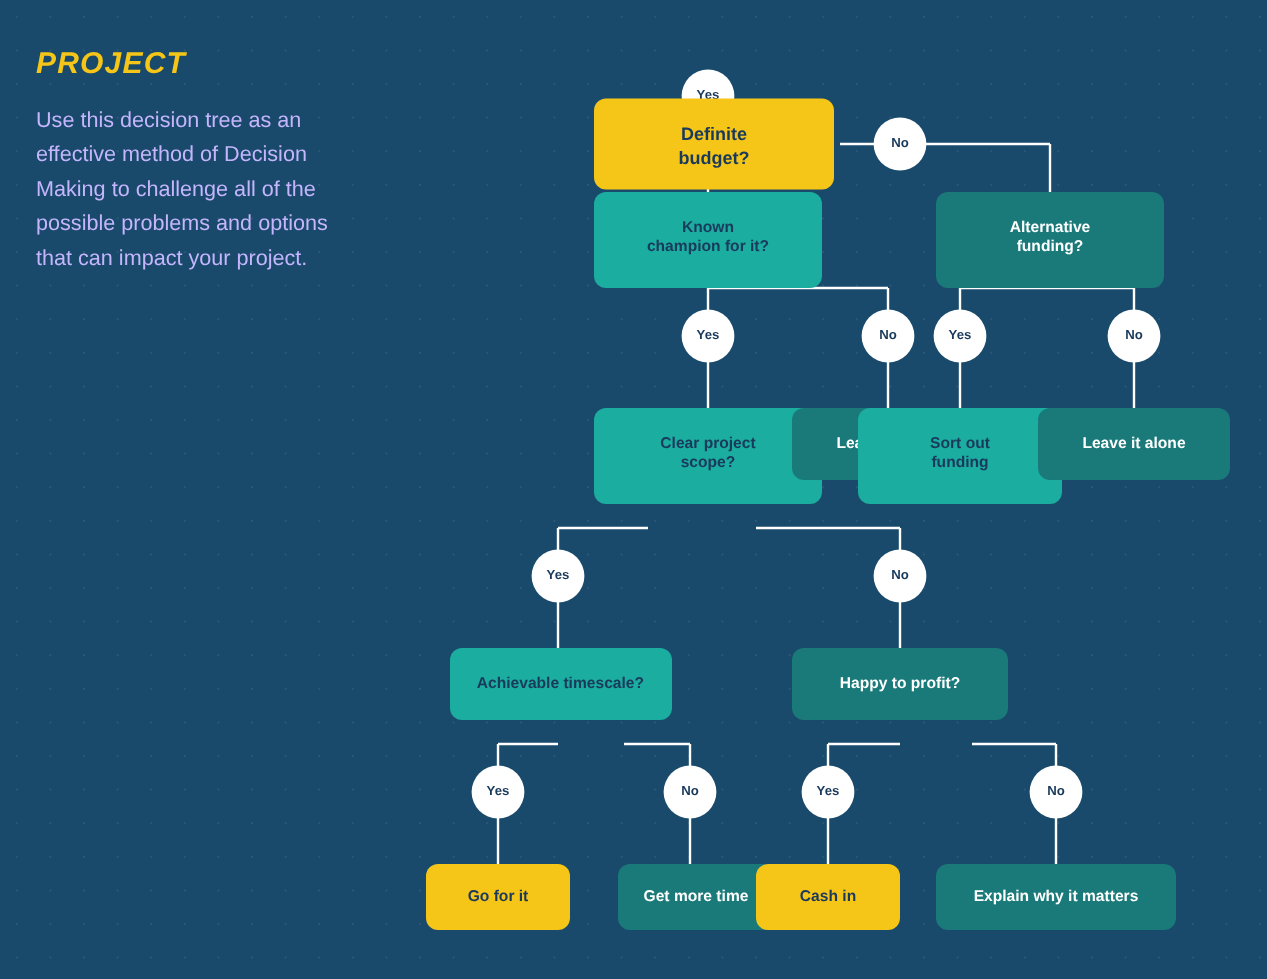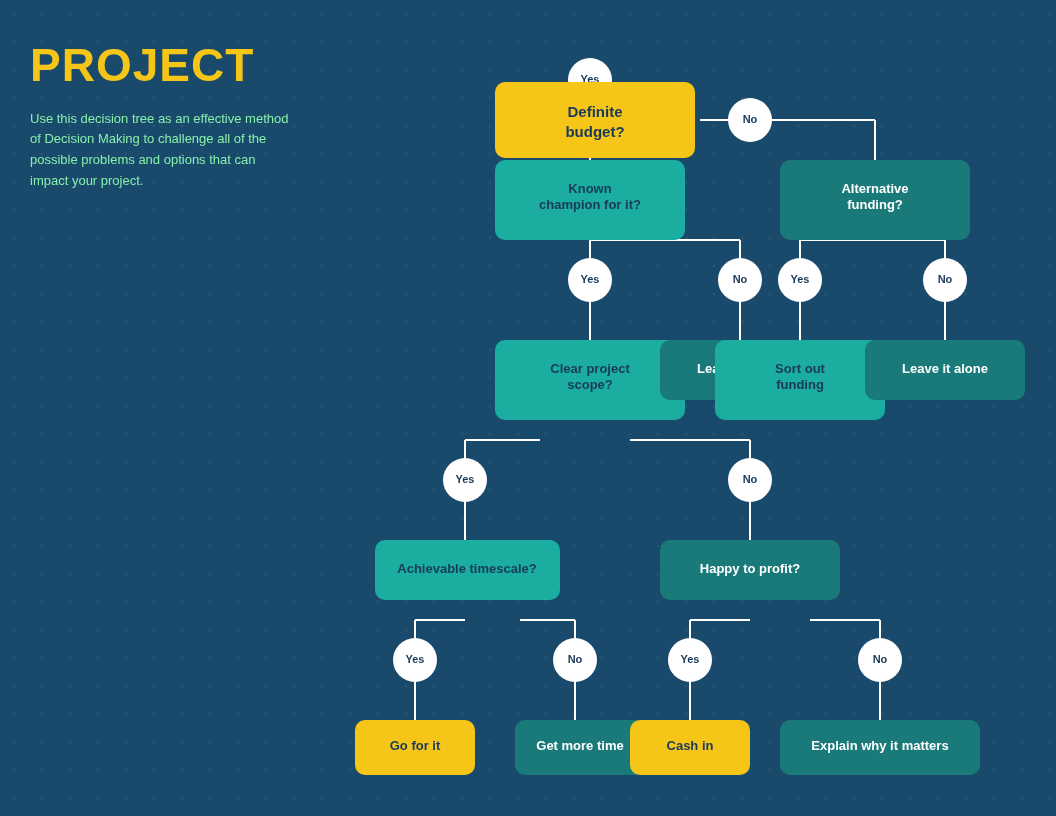--- a/index.html
+++ b/index.html
@@ -17,30 +17,31 @@
 
     .sidebar {
       position: absolute;
       left: 30px;
       top: 40px;
       width: 260px;
     }
 
     .sidebar-title {
       color: #f5c518;
-      font-size: 46px;
+      font-size: 25px;
       font-weight: 900;
       line-height: 1.1;
       text-transform: uppercase;
       letter-spacing: 1px;
+      font-style: italic;
     }
 
     .sidebar-desc {
-      color: #86efac;
-      font-size: 13px;
+      color: #c4b5fd;
+      font-size: 18px;
       margin-top: 18px;
       line-height: 1.6;
     }
 
     
     .chart-area {
       position: absolute;
       left: 320px;
       top: 20px;
       width: 720px;

